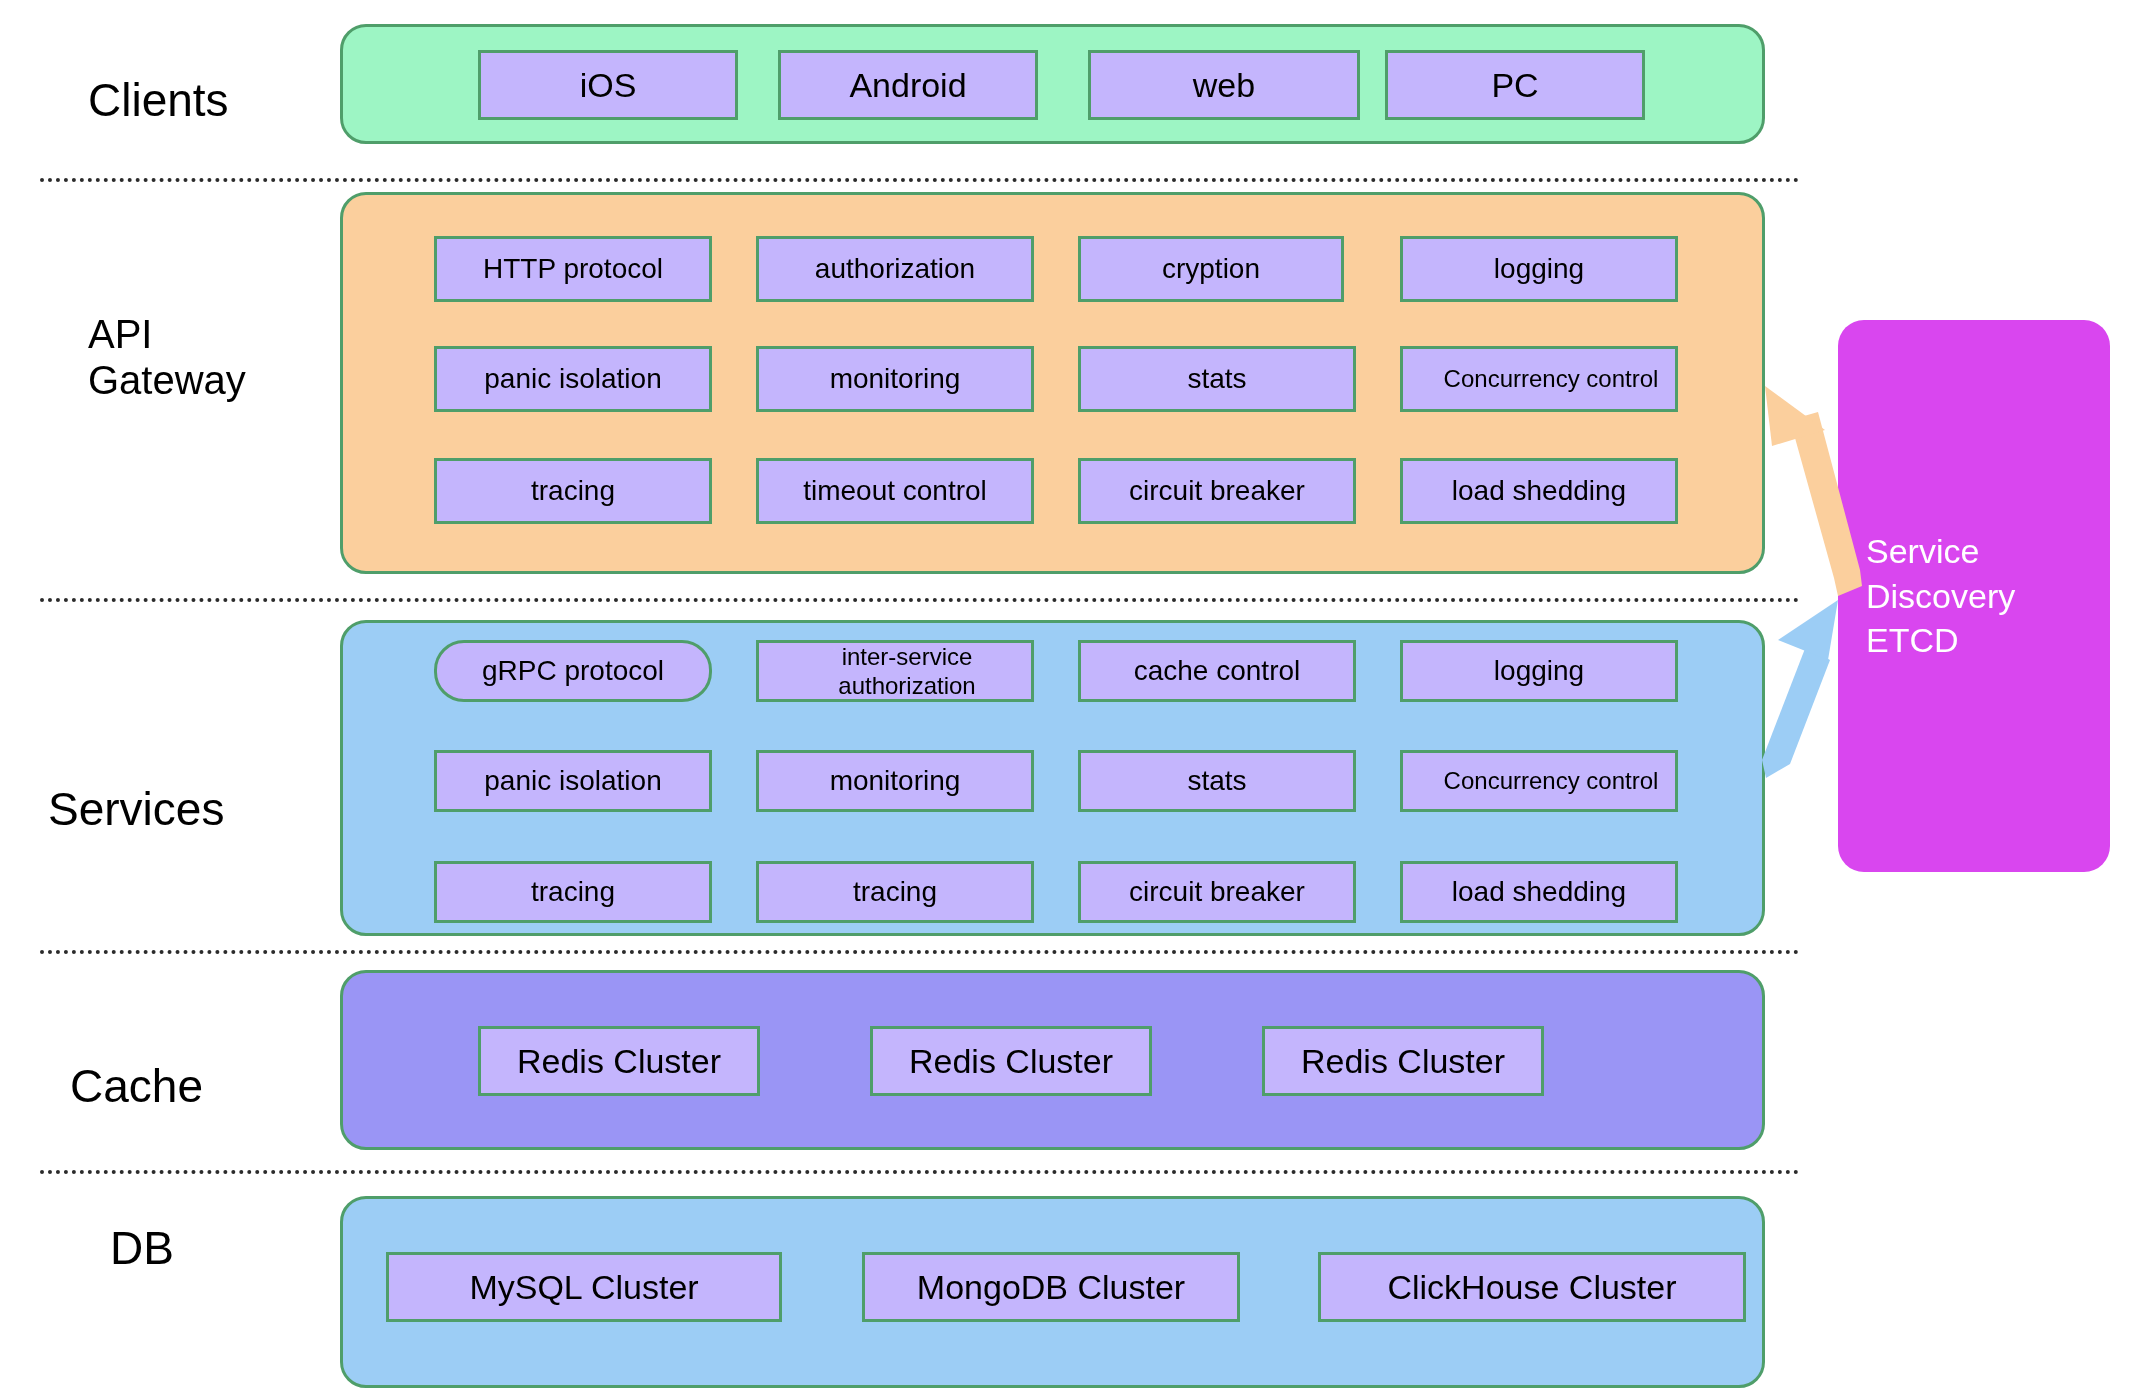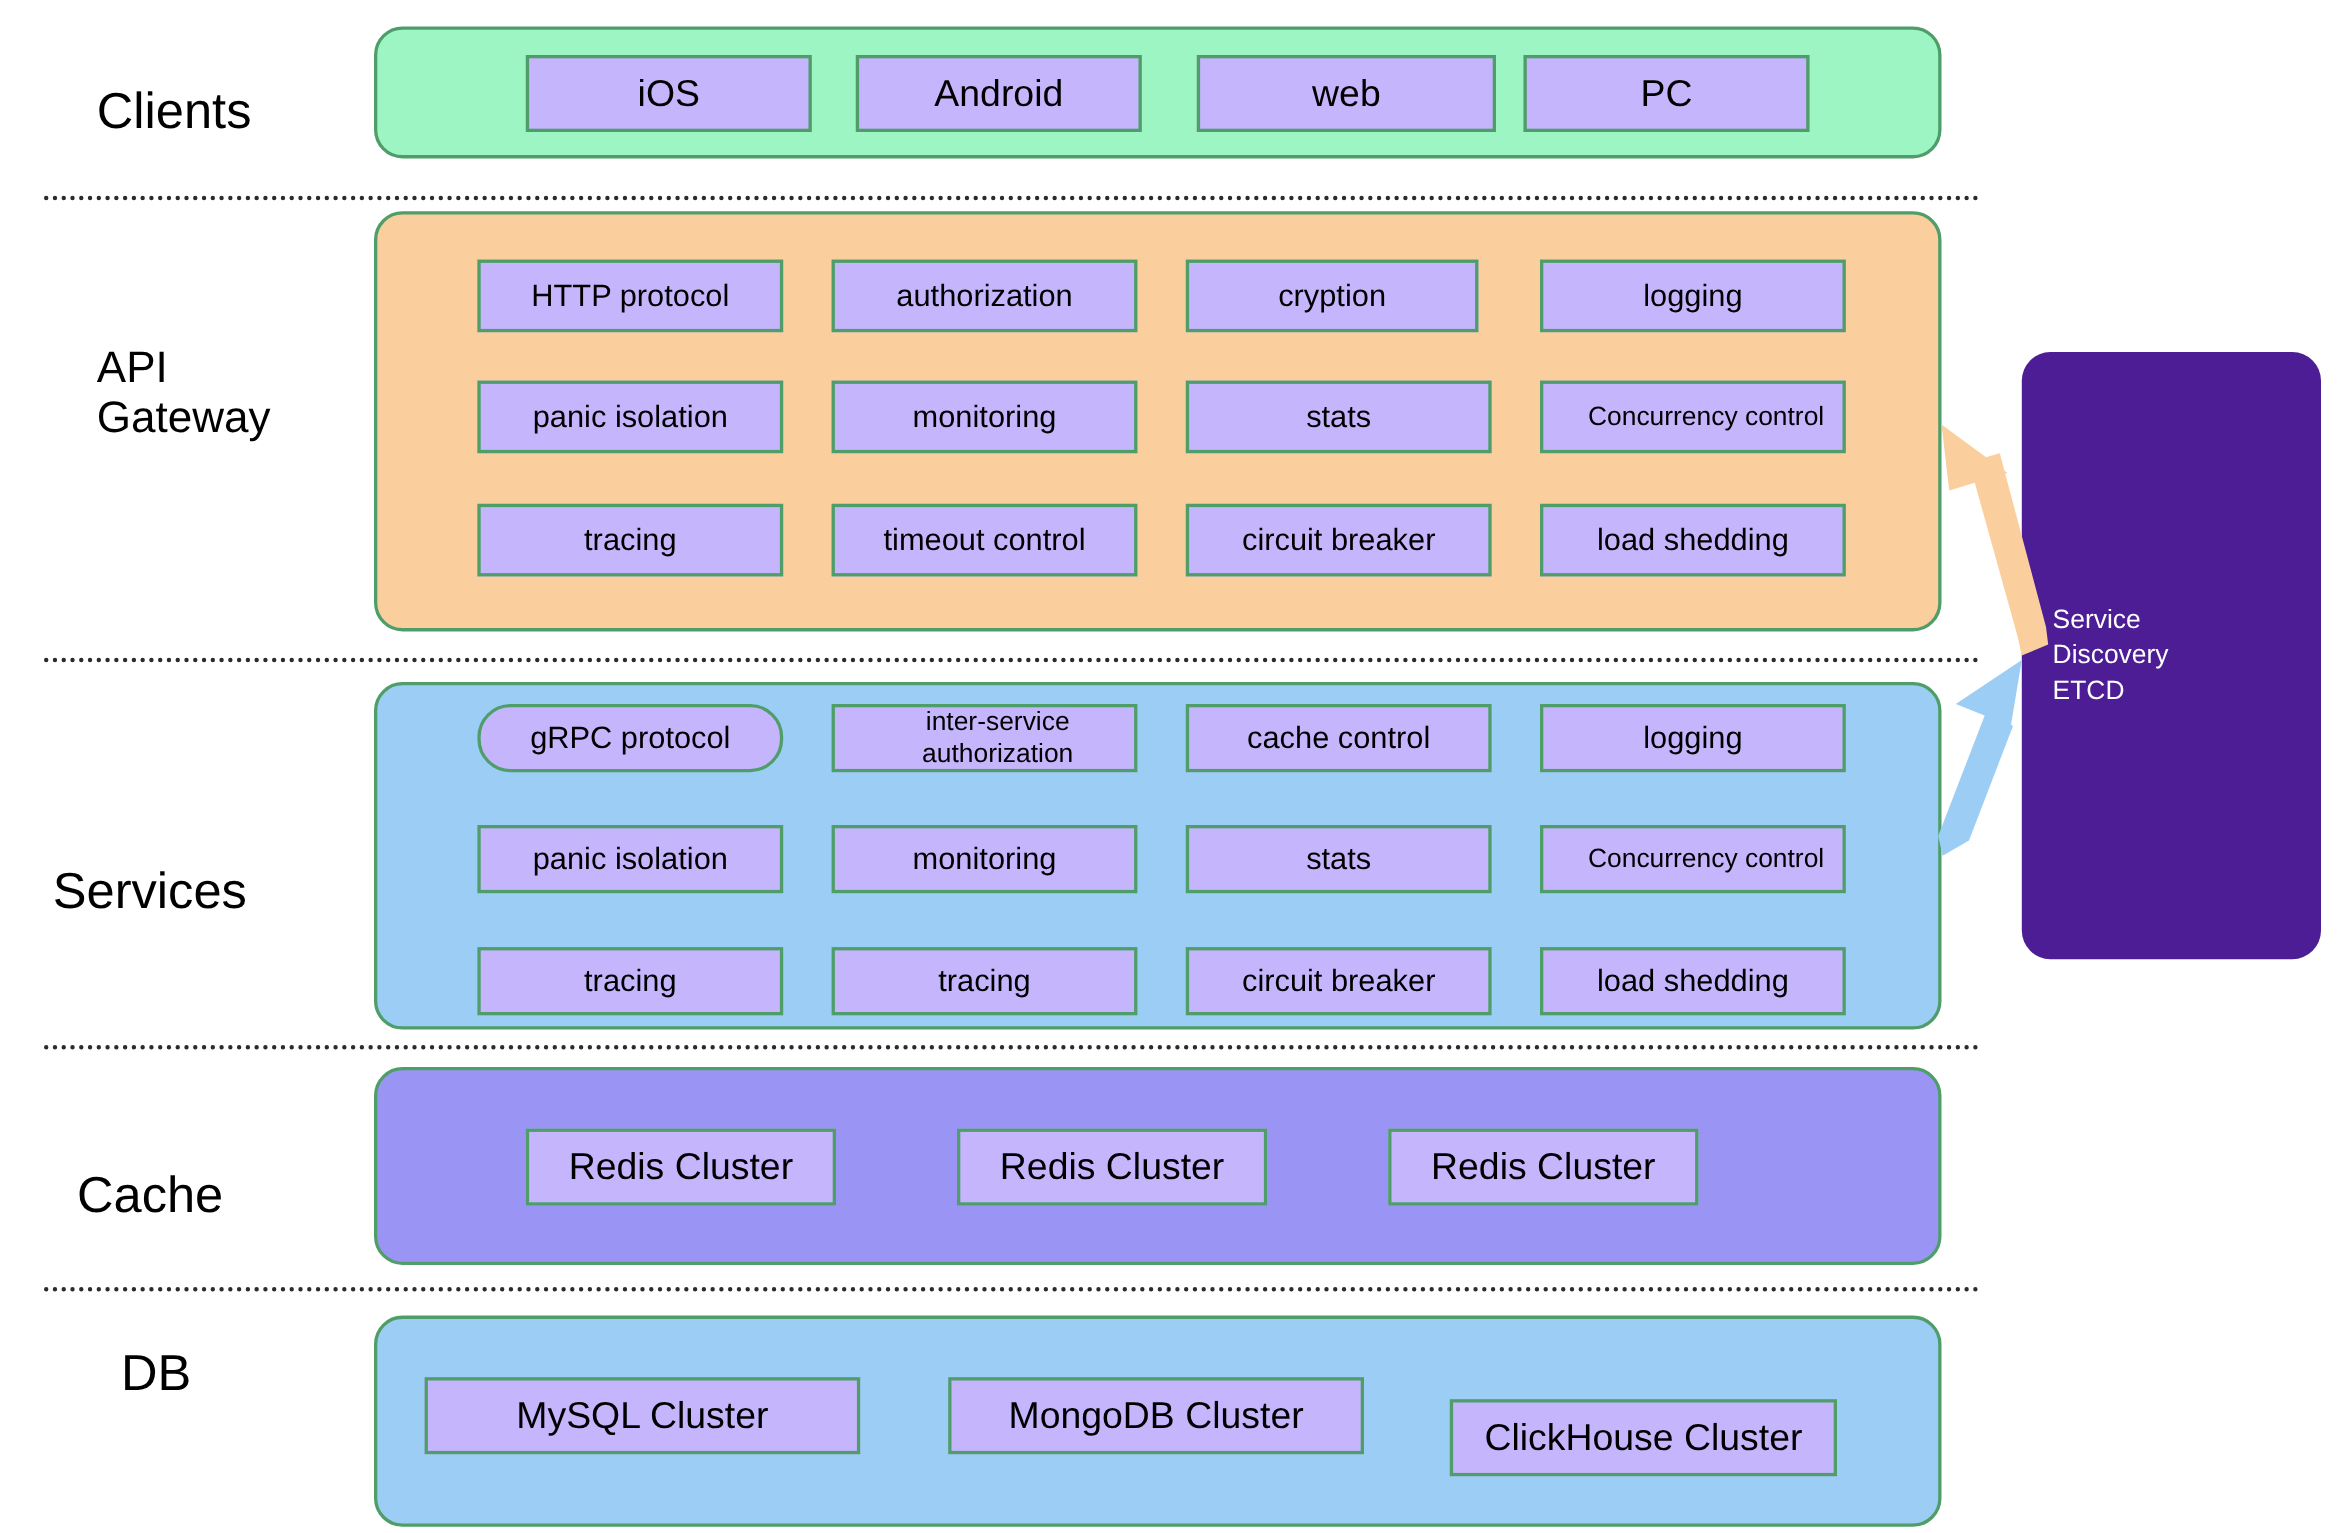--- a/index.html
+++ b/index.html
@@ -68,24 +68,24 @@
   .cell.two-line { line-height: 1.22; }
 
   .cell-lg { font-size: 34px; }
   .cell-md { font-size: 28px; }
   .cell-sm { font-size: 24px; padding-left: 28px; }
 
   
   .etcd-panel {
     position: absolute;
     box-sizing: border-box;
-    background: #4c1d95;
+    background: #d946ef;
     border-radius: 26px;
     color: #ffffff;
-    font-size: 24px;
+    font-size: 34px;
     line-height: 1.32;
     white-space: pre-line;
     display: flex;
     align-items: center;
     padding-left: 28px;
   }
 
   
   .arrow-layer {
     position: absolute;
@@ -167,21 +167,21 @@
   <div class="cell cell-lg" style="left:1262px; top:1026px; width:282px; height:70px;">Redis Cluster</div>
 
   <div class="divider" style="top:1170px;"></div>
 
   <div class="row-label" style="left:110px; top:1222px; font-size:46px;">DB</div>
 
   <div class="band band-db" style="left:340px; top:1196px; width:1425px; height:192px;"></div>
 
   <div class="cell cell-lg" style="left:386px; top:1252px; width:396px; height:70px;">MySQL Cluster</div>
   <div class="cell cell-lg" style="left:862px; top:1252px; width:378px; height:70px;">MongoDB Cluster</div>
-  <div class="cell cell-lg" style="left:1318px; top:1252px; width:352px; height:70px;margin-top:20px;">ClickHouse Cluster</div>
+  <div class="cell cell-lg" style="left:1318px; top:1252px; width:428px; height:70px;">ClickHouse Cluster</div>
 
   <div class="etcd-panel" style="left:1838px; top:320px; width:272px; height:552px;">Service
 Discovery
 ETCD</div>
 
   <svg class="arrow-layer" viewBox="0 0 2130 1394">
 
     <g>
       <polygon points="1838,596 1834,578 1790,420 1818,412 1860,570 1862,586" fill="#fbcf9d"></polygon>
       <polygon points="1765,386 1825,430 1772,446" fill="#fbcf9d"></polygon>

